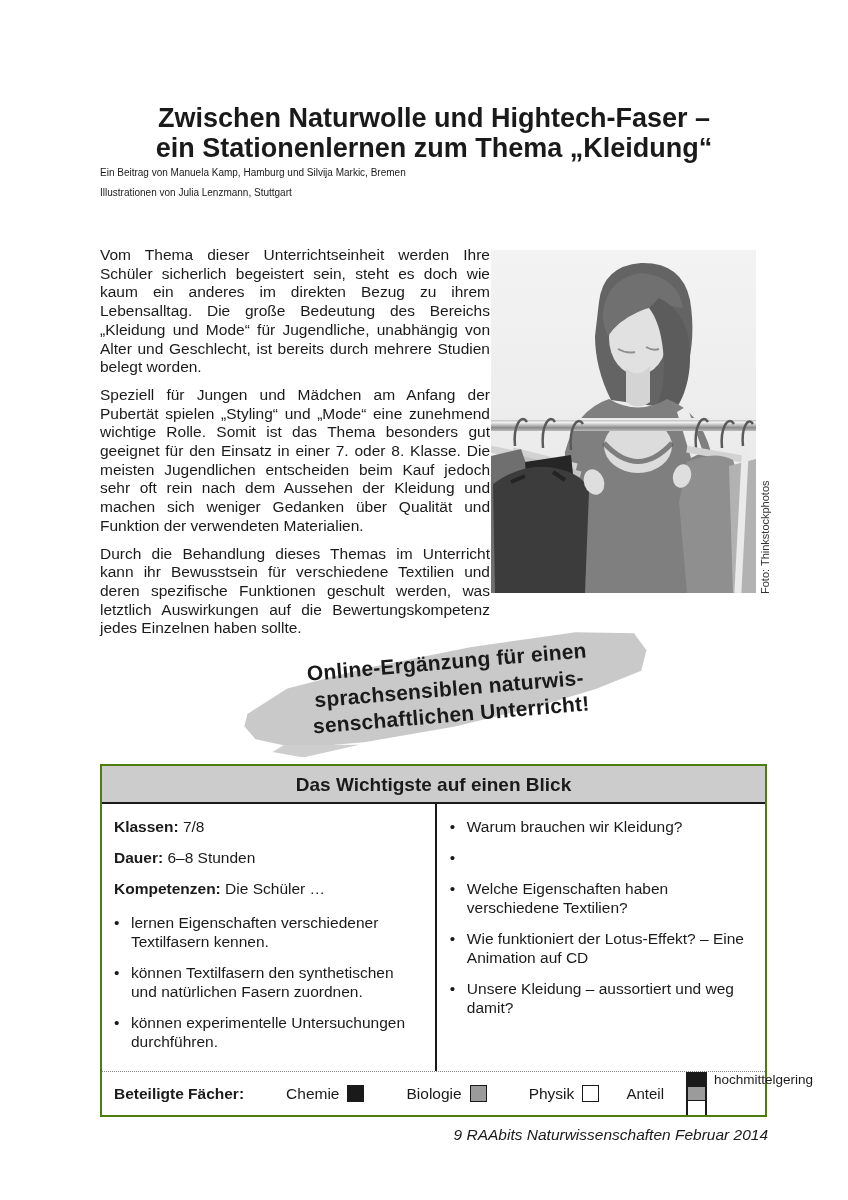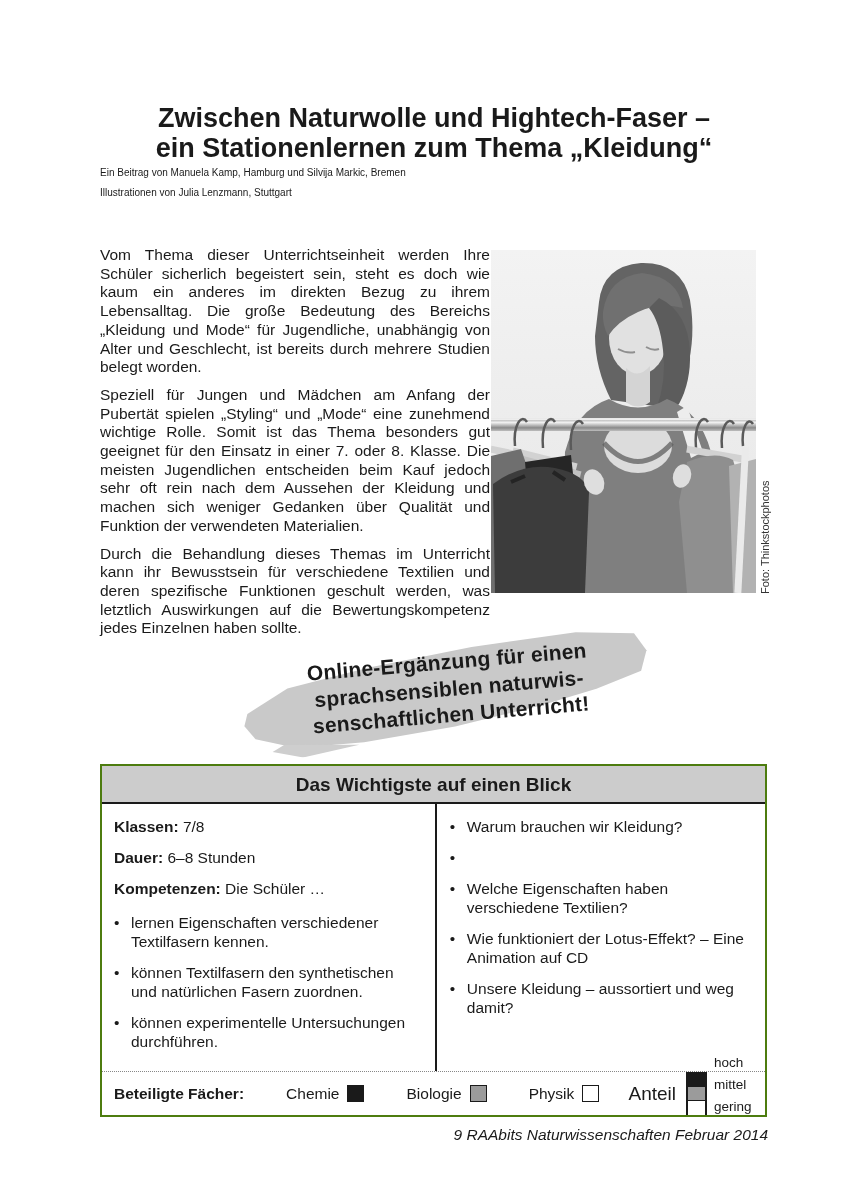--- a/index.html
+++ b/index.html
@@ -70,30 +70,30 @@
   .col-right h4 { font-size:15.5px; font-weight:bold; margin-bottom:12px; }
   .col-left .blist { margin-top:15px; }
   
   .box-bottom {
     border-top:1px dotted #888; display:flex; align-items:center; height:44px; padding-left:12px;
   }
   .subjects-label { font-weight:bold; font-size:15.5px; }
   .subject { display:flex; align-items:center; margin-left:42px; font-size:15.5px; }
   .subject .sq { width:17px; height:17px; border:1.5px solid #1a1a1a; margin-left:8px; }
   .legend { margin-left:auto; display:flex; align-items:stretch; height:100%; }
-  .legend .anteil { display:flex; align-items:center; font-size:19px; padding-right:10px; }
+  .legend .anteil { display:flex; align-items:center; font-size:15px; padding-right:22px; }
   .legend .swatches {
     width:21px; border-left:2px solid #1a1a1a; border-right:2px solid #1a1a1a;
     display:flex; flex-direction:column;
   }
   .legend .swatches div { flex:1; border-bottom:1px solid #1a1a1a; }
   .legend .swatches div:last-child { border-bottom:none; }
   .legend .labels {
-    display:flex; flex-direction:column; justify-content:flex-end;
-    font-size:13.5px; line-height:14px; padding:1px 6px 1px 7px; width:58px;gap:8px;
+    display:flex; flex-direction:row; justify-content:space-between;
+    font-size:13.5px; line-height:14px; padding:1px 6px 1px 7px; width:58px;
   }
   
   .footer {
     position:absolute; right:80px; top:1126px; font-size:15.5px; font-style:italic;
     font-family:"Liberation Sans", sans-serif;
   }
 </style>
 </head>
 <body>
 

